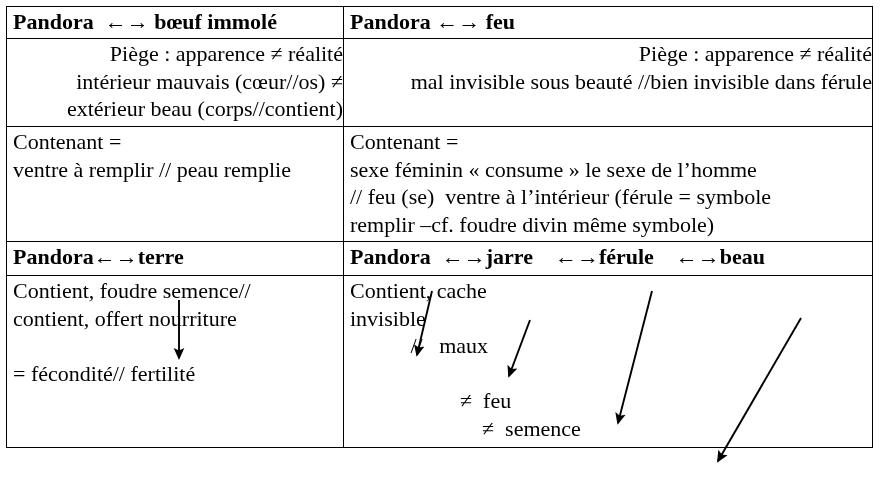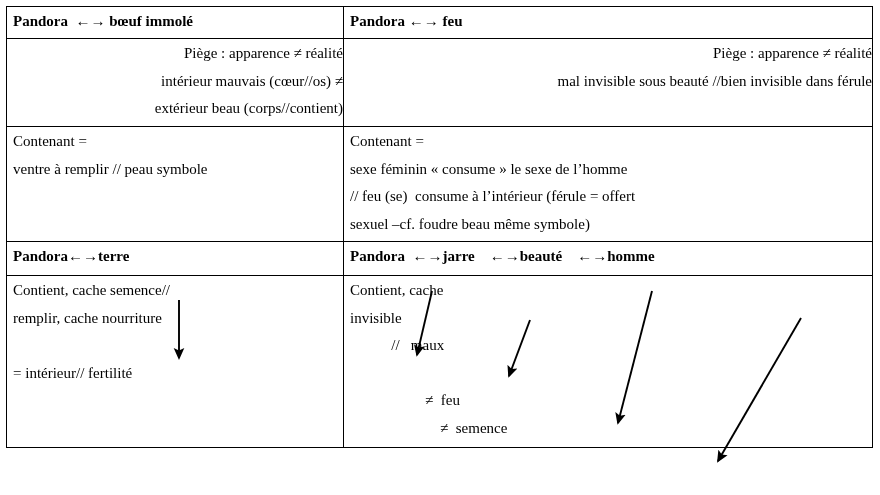--- a/index.html
+++ b/index.html
@@ -24,21 +24,21 @@
     left: 6px;
     top: 6px;
     width: 866px;
     border-collapse: collapse;
     table-layout: fixed;
   }
   table.pandora-table td {
     border: 1.4px solid #000000;
     vertical-align: top;
     padding: 1px 0 2px 6px;
-    font-size: 15px;
+    font-size: 22px;
     line-height: 27.5px;
   }
   col.col-left { width: 337px; }
   col.col-right { width: 529px; }
 
   td.header-cell {
     font-weight: bold;
     height: 28px;
     white-space: nowrap;
   }
@@ -94,45 +94,45 @@
         </td>
         <td class="body-cell">
           <span class="line">Piège : apparence ≠ réalité</span>
           <span class="line">mal invisible sous beauté //bien invisible dans férule</span>
         </td>
       </tr>
 
       <tr class="r-body3">
         <td class="body-cell">
           <span class="line">Contenant =</span>
-          <span class="line">ventre à remplir // peau symbole</span>
+          <span class="line">ventre à remplir // peau remplie</span>
         </td>
         <td class="body-cell">
           <span class="line">Contenant =</span>
           <span class="line">sexe féminin « consume » le sexe de l’homme</span>
-          <span class="line">// feu (se)  consume à l’intérieur (férule = offert</span>
-          <span class="line">sexuel –cf. foudre beau même symbole)</span>
+          <span class="line">// feu (se)  ventre à l’intérieur (férule = symbole</span>
+          <span class="line">remplir –cf. foudre divin même symbole)</span>
         </td>
       </tr>
 
       <tr class="r-head2">
         <td class="header-cell">
             <span class="line">Pandora←→terre</span>
           </td>
         <td class="header-cell">
-            <span class="line">Pandora  ←→jarre    ←→beauté    ←→homme</span>
+            <span class="line">Pandora  ←→jarre    ←→férule    ←→beau</span>
           </td>
       </tr>
 
       <tr class="r-body4">
         <td class="body-cell">
-          <span class="line">Contient, cache semence//</span>
-          <span class="line">remplir, cache nourriture</span>
+          <span class="line">Contient, foudre semence//</span>
+          <span class="line">contient, offert nourriture</span>
           <span class="spacer-line"></span>
-          <span class="line">= intérieur// fertilité</span>
+          <span class="line">= fécondité// fertilité</span>
         </td>
         <td class="body-cell">
           <span class="line">Contient, cache</span>
           <span class="line">invisible</span>
           <span class="line">           //   maux</span>
           <span class="spacer-line"></span>
           <span class="line">                    ≠  feu</span>
           <span class="line">                        ≠  semence</span>
         </td>
       </tr>

